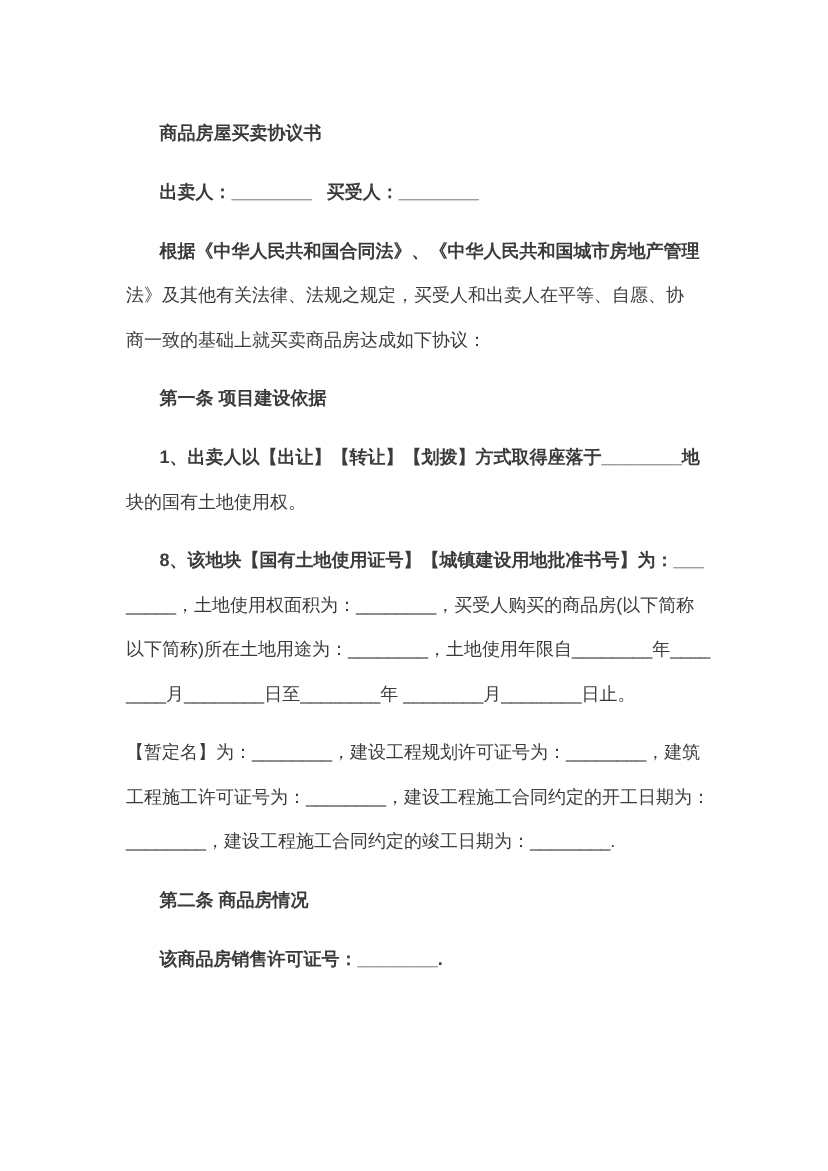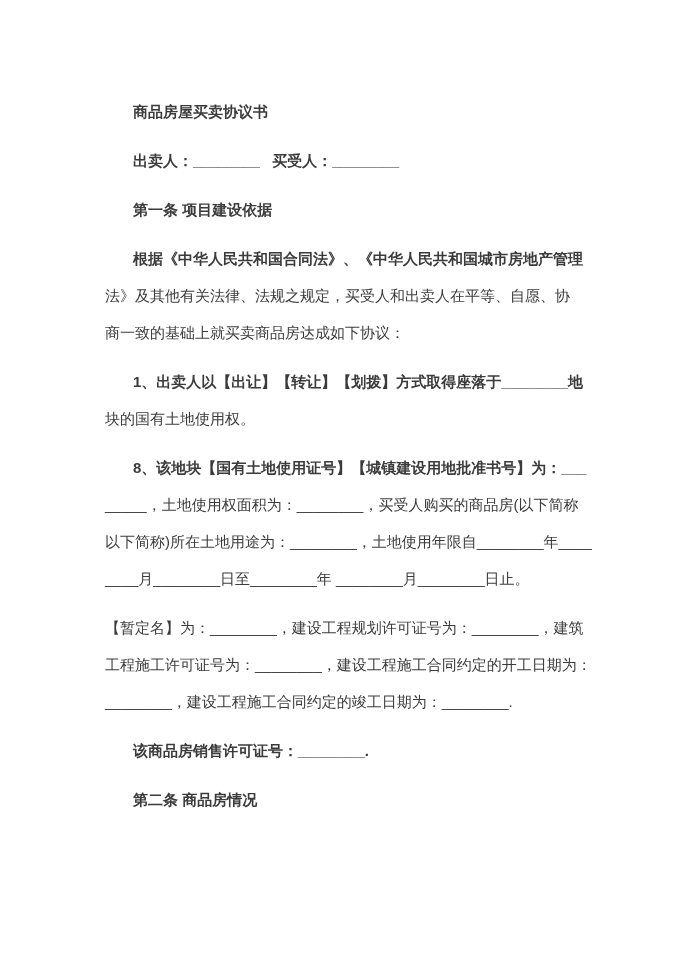--- a/index.html
+++ b/index.html
@@ -47,27 +47,27 @@
 
     <div class="block">
       <div class="line indent title-line">商品房屋买卖协议书</div>
     </div>
 
     <div class="block">
       <div class="line indent">出卖人：________   买受人：________</div>
     </div>
 
     <div class="block">
-      <div class="line indent">第一条 项目建设依据</div>
+      <div class="line indent">根据《中华人民共和国合同法》、《中华人民共和国城市房地产管理</div>
+      <div class="line">法》及其他有关法律、法规之规定，买受人和出卖人在平等、自愿、协</div>
+      <div class="line">商一致的基础上就买卖商品房达成如下协议：</div>
     </div>
 
     <div class="block">
-      <div class="line indent">根据《中华人民共和国合同法》、《中华人民共和国城市房地产管理</div>
-      <div class="line">法》及其他有关法律、法规之规定，买受人和出卖人在平等、自愿、协</div>
-      <div class="line">商一致的基础上就买卖商品房达成如下协议：</div>
+      <div class="line indent">第一条 项目建设依据</div>
     </div>
 
     <div class="block">
       <div class="line indent">1、出卖人以【出让】【转让】【划拨】方式取得座落于________地</div>
       <div class="line">块的国有土地使用权。</div>
     </div>
 
     <div class="block">
       <div class="line indent">8、该地块【国有土地使用证号】【城镇建设用地批准书号】为：___</div>
       <div class="line">_____，土地使用权面积为：________，买受人购买的商品房(以下简称</div>
@@ -75,21 +75,21 @@
       <div class="line">____月________日至________年 ________月________日止。</div>
     </div>
 
     <div class="block">
       <div class="line">【暂定名】为：________，建设工程规划许可证号为：________，建筑</div>
       <div class="line">工程施工许可证号为：________，建设工程施工合同约定的开工日期为：</div>
       <div class="line">________，建设工程施工合同约定的竣工日期为：________.</div>
     </div>
 
     <div class="block">
-      <div class="line indent">该商品房销售许可证号：________.</div>
+      <div class="line indent">第二条 商品房情况</div>
     </div>
 
     <div class="block">
-      <div class="line indent">第二条 商品房情况</div>
+      <div class="line indent">该商品房销售许可证号：________.</div>
     </div>
 
   </div>
 </div>
 
 </body></html>

